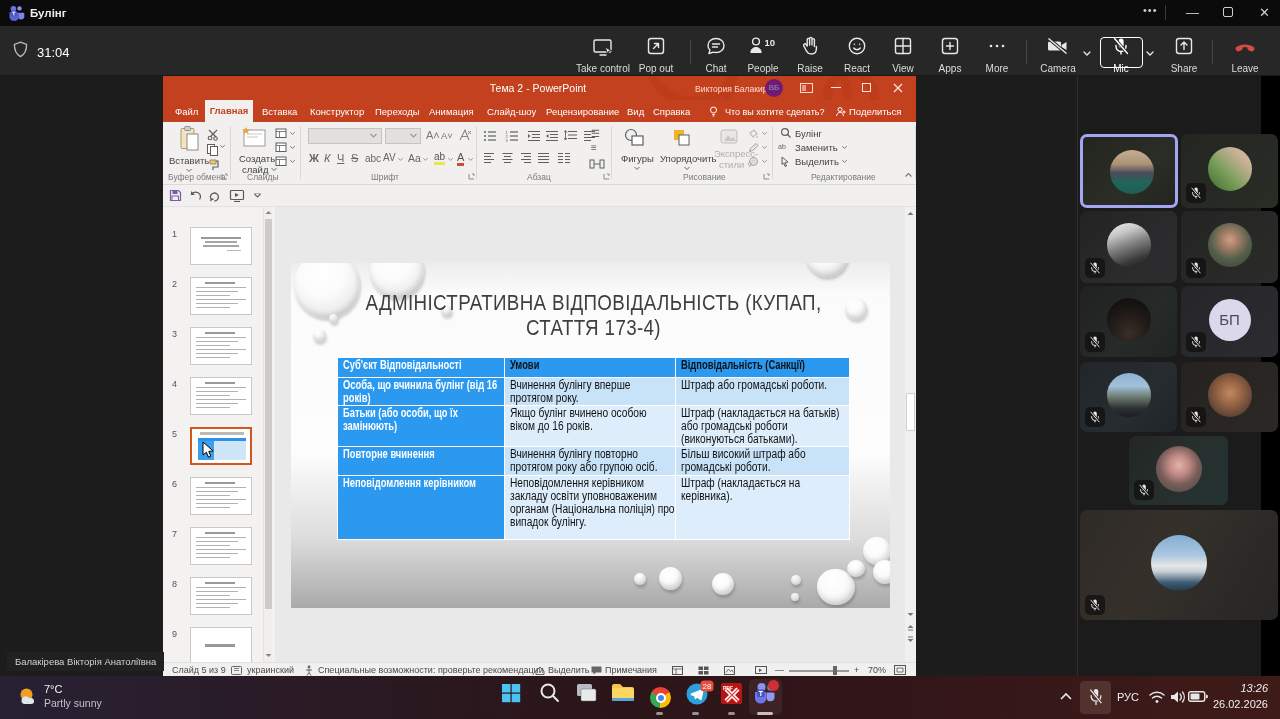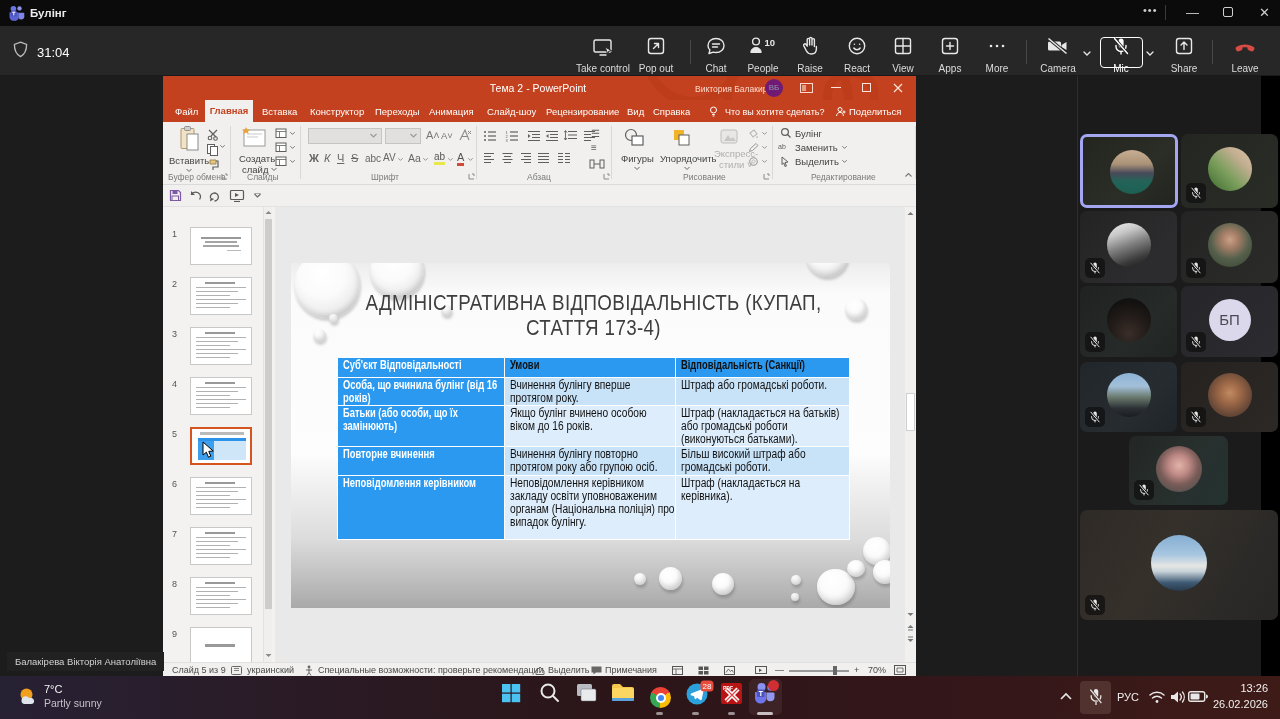--- a/index.html
+++ b/index.html
@@ -918,15 +918,15 @@
     </svg>
 <svg class="abs" style="left:1169px;top:13px" width="18" height="16" viewBox="0 0 18 16">
       <path d="M2 6h3l4-3.5v11L5 10H2z" fill="#e8e8e8"></path>
       <path d="M11 5a4.5 4.5 0 0 1 0 6M13.5 3a8 8 0 0 1 0 10" fill="none" stroke="#e8e8e8" stroke-width="1.3" stroke-linecap="round"></path>
     </svg>
 <svg class="abs" style="left:1188px;top:14px" width="20" height="13" viewBox="0 0 20 13">
       <rect x="0.7" y="1.7" width="16" height="9.6" rx="2" fill="none" stroke="#e8e8e8" stroke-width="1.4"></rect>
       <rect x="2.5" y="3.5" width="9" height="6" rx="1" fill="#e8e8e8"></rect>
       <path d="M18 4.5v4a2 2 0 0 0 0-4z" fill="#e8e8e8"></path>
     </svg>
-<div class="abs" style="left:1212px;top:6px;width:56px;text-align:right;font-size:11px;color:#f0f0f0;">13:26</div>
+<div class="abs" style="left:1212px;top:6px;width:56px;text-align:right;font-size:11px;color:#f0f0f0;font-style:italic;">13:26</div>
 <div class="abs" style="left:1202px;top:22px;width:66px;text-align:right;font-size:11px;color:#f0f0f0;">26.02.2026</div>
 </div>
 
 </body></html>

